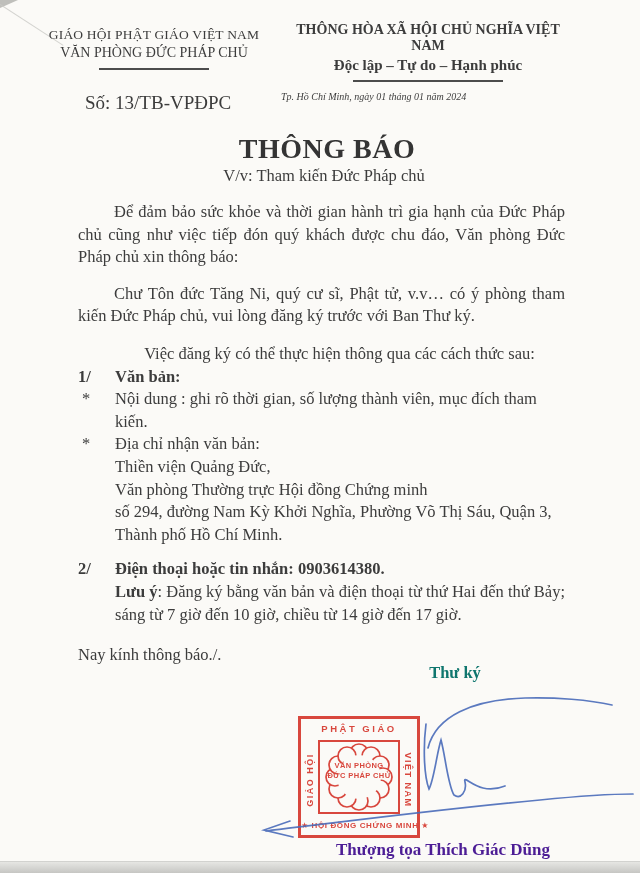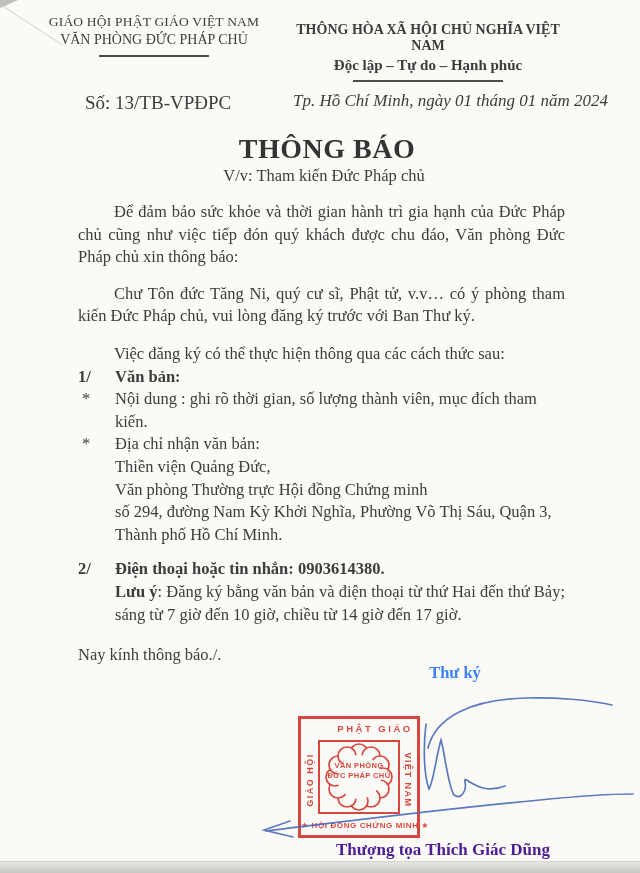--- a/index.html
+++ b/index.html
@@ -19,62 +19,62 @@
   .corner-mark{
     position:absolute;left:0;top:0;width:18px;height:8px;
     background:#8e8e8a;clip-path:polygon(0 0,100% 0,0 100%);opacity:.55;
   }
   .bottom-shadow{
     position:absolute;left:0;bottom:0;width:100%;height:11px;
     background:linear-gradient(to bottom,#e6e6e3,#c6c6c3);
     border-top:1px solid #d2d2cf;
   }
   
-  .hdr-left{position:absolute;left:40px;top:14px;width:228px;text-align:center;}
+  .hdr-left{position:absolute;left:40px;top:27px;width:228px;text-align:center;}
   .hdr-left .l1{font-size:13.5px;letter-spacing:.2px;}
   .hdr-left .l2{font-size:14px;font-weight:normal;margin-top:2px;}
   .hdr-left .rule{width:110px;height:2px;background:#4c4c4c;margin:7px auto 0;}
   .hdr-right{position:absolute;left:282px;top:22px;width:292px;text-align:center;}
   .hdr-right .l1{font-size:14px;font-weight:bold;}
   .hdr-right .l2{font-size:15px;font-weight:bold;margin-top:3px;}
   .hdr-right .rule{width:150px;height:2px;background:#4c4c4c;margin:6px auto 0;}
   .doc-no{position:absolute;left:85px;top:92px;font-size:19px;}
-  .place-date{position:absolute;left:293px;top:91px;font-size:17px;font-style:italic;}
+  .place-date{position:absolute;left:281px;top:91px;font-size:10px;font-style:italic;}
   
   .title{position:absolute;left:0;top:133px;width:654px;text-align:center;
          font-size:28px;font-weight:bold;letter-spacing:.5px;color:#343434;}
   .subject{position:absolute;left:0;top:166px;width:648px;text-align:center;font-size:16.5px;}
   
   .body{position:absolute;left:78px;top:201px;width:487px;font-size:16.5px;line-height:22.6px;}
   .para{text-align:justify;text-indent:36px;margin:0 0 14px 0;}
   .para.tight{margin-bottom:15px;}
-  .lead-in{text-indent:36px;margin:0;}
+  .lead-in{text-indent:36px;margin:0;text-align:center;}
   .num-row{display:flex;margin:0;}
   .num-col{width:37px;flex:none;font-weight:bold;}
   .num-label{font-weight:bold;}
   .bul-row{display:flex;margin:0;}
   .bul-col{width:37px;flex:none;padding-left:4px;box-sizing:border-box;}
   .addr{margin-left:37px;}
   .gap-sm{height:12px;}
   .note{margin-left:37px;text-align:justify;}
   .note b{font-weight:bold;}
   .closing{margin-top:18px;}
   
   .sig-title{position:absolute;left:355px;top:663px;width:200px;text-align:center;
-             font-size:16.5px;font-weight:bold;color:#3b82f6;}
+             font-size:16.5px;font-weight:bold;color:#0f766e;}
   .sig-name{position:absolute;left:323px;top:840px;width:240px;text-align:center;
             font-size:17px;font-weight:bold;color:#4c1d95;}
   
   .stamp{position:absolute;left:298px;top:716px;width:122px;height:122px;
          border:3px solid var(--stamp);box-sizing:border-box;opacity:.92;}
   .stamp .inner{position:absolute;left:17px;top:21px;width:82px;height:74px;
                 border:2.5px solid var(--stamp);box-sizing:border-box;}
   .stamp .t-top{position:absolute;left:0;top:4px;width:100%;text-align:center;
                 font-size:9.5px;font-weight:bold;letter-spacing:2.5px;color:var(--stamp);
-                font-family:"Liberation Sans","DejaVu Sans",sans-serif;padding-left:16px;}
+                font-family:"Liberation Sans","DejaVu Sans",sans-serif;}
   .stamp .t-bottom{position:absolute;left:0;bottom:5px;width:100%;text-align:center;
                 font-size:8px;font-weight:bold;letter-spacing:.6px;color:var(--stamp);
                 font-family:"Liberation Sans","DejaVu Sans",sans-serif;white-space:nowrap;}
   .stamp .t-side{position:absolute;top:55px;width:90px;height:12px;text-align:center;
                 font-size:9px;font-weight:bold;letter-spacing:1.5px;color:var(--stamp);
                 font-family:"Liberation Sans","DejaVu Sans",sans-serif;line-height:12px;}
   .stamp .t-left{left:-36px;transform:rotate(-90deg);}
   .stamp .t-right{left:62px;transform:rotate(90deg);}
   .stamp .flower{position:absolute;left:17px;top:21px;width:82px;height:74px;}
   .stamp .c-text{position:absolute;left:17px;top:42px;width:82px;text-align:center;

